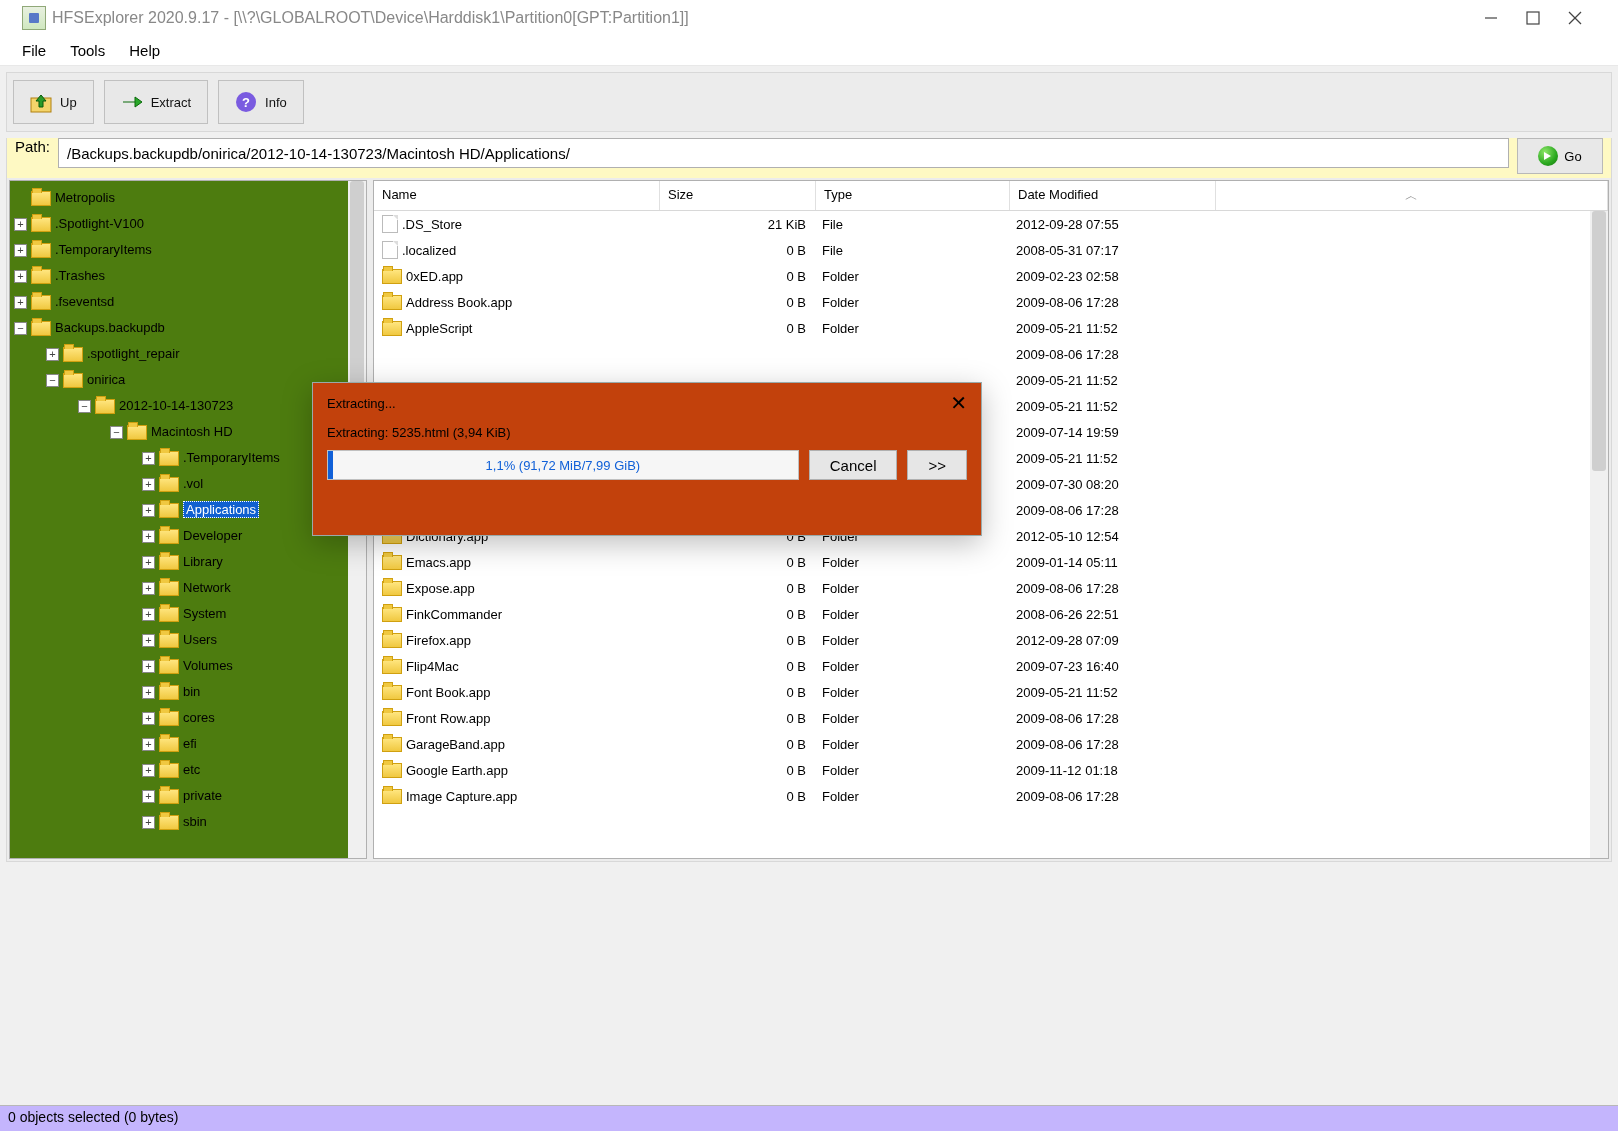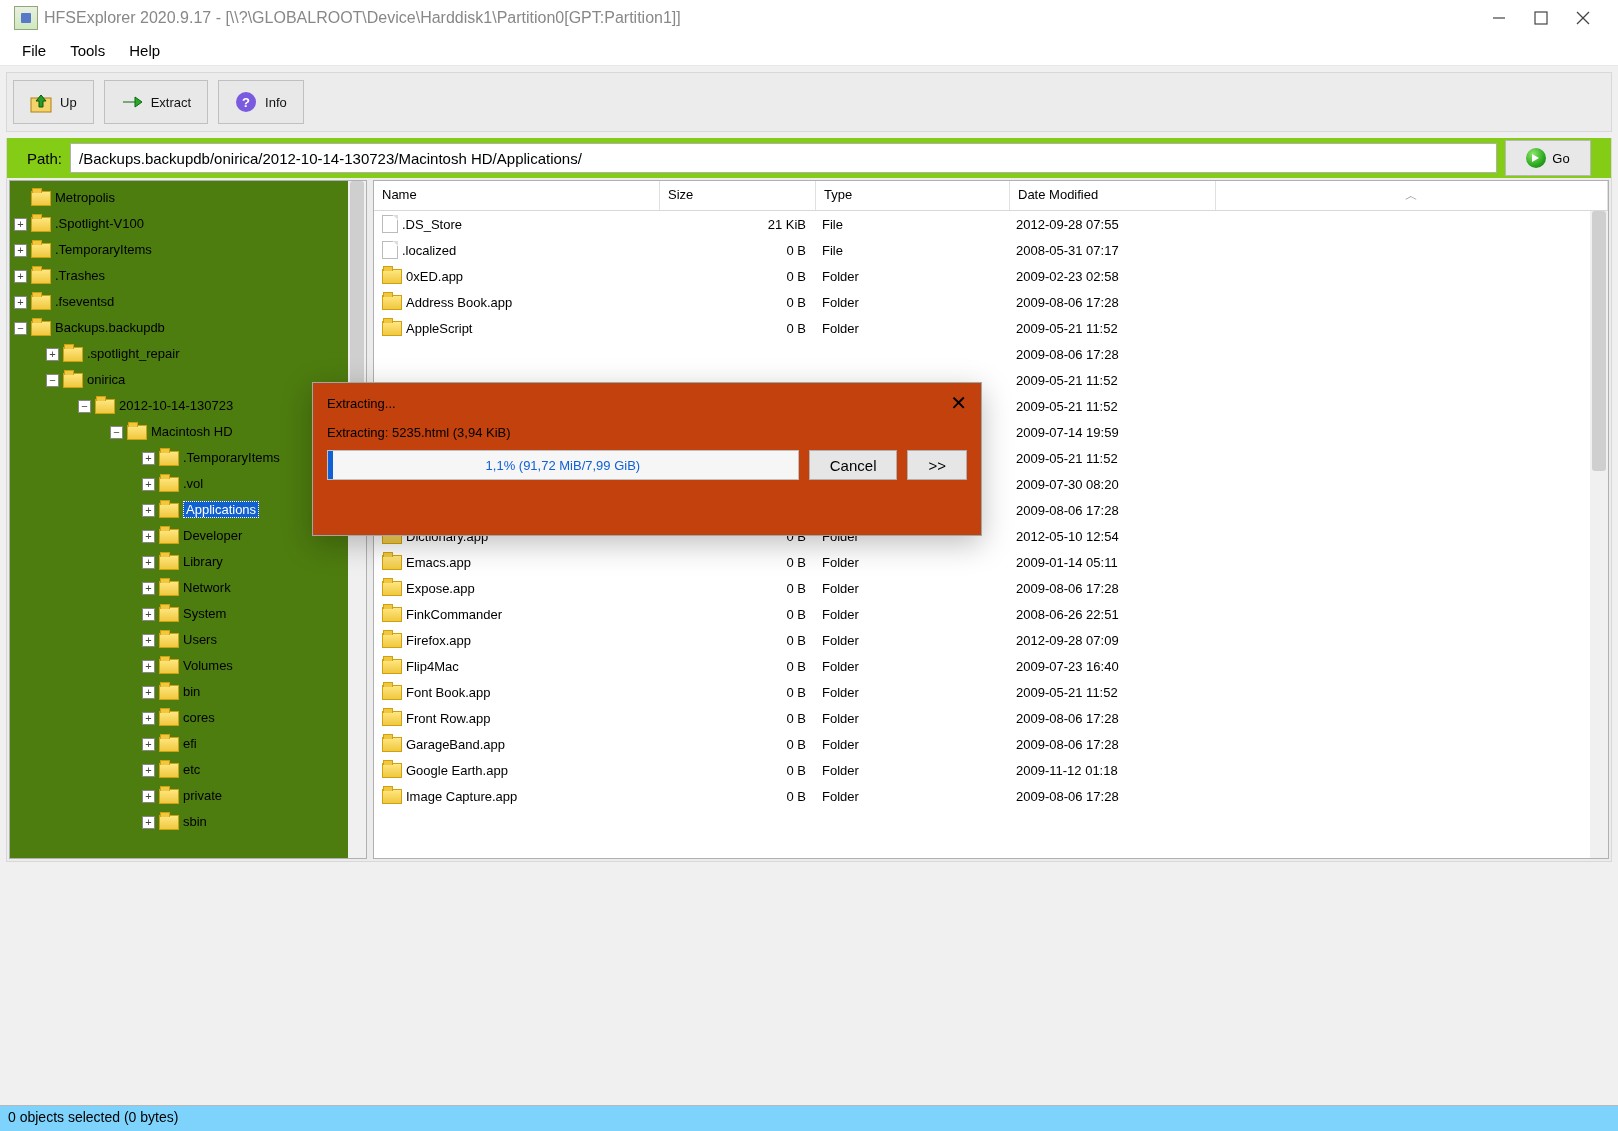--- a/index.html
+++ b/index.html
@@ -1,28 +1,28 @@
 <!DOCTYPE html>
 <html><head>
 <meta charset="utf-8">
 <style>
 *{box-sizing:border-box;margin:0;padding:0;font-family:"Segoe UI",Tahoma,sans-serif;font-size:13px;user-select:none}
 body{width:1618px;height:1131px;background:#f0f0f0;overflow:hidden;position:relative}
-.titlebar{height:36px;background:#fff;display:flex;align-items:center;padding:0 8px}
+.titlebar{height:36px;background:#fff;display:flex;align-items:center;padding:0 16px}
 .titlebar-icon{width:24px;height:24px;background:linear-gradient(#e8f0e0,#d0e8c0);border:1px solid #90a878;margin:0 6px;position:relative}
 .titlebar-icon::after{content:"";position:absolute;width:10px;height:10px;background:#5878c8;top:6px;left:6px;border-radius:1px}
 .titlebar-text{font-size:16px;color:#888;flex:1}
 .win-controls{display:flex;gap:28px;margin-right:20px}
 .win-btn{width:14px;height:14px;display:block}
 .menubar{height:30px;background:#fff;display:flex;align-items:center;padding:0 10px;border-bottom:1px solid #e8e8e8}
 .menubar span{padding:4px 12px;font-size:15px}
 .toolbar{height:60px;background:#ececec;border:1px solid #d8d8d8;margin:6px;display:flex;align-items:center;padding:6px;gap:10px}
 .tb-btn{height:44px;background:#e8e8e8;border:1px solid #c0c0c0;display:flex;align-items:center;gap:8px;padding:0 16px;font-size:15px;color:#111}
 .tb-btn .ico{width:22px;height:22px;display:inline-block}
-.pathrow{height:40px;background:#84cc16;border-left:1px solid #d8d8d8;border-right:1px solid #d8d8d8;margin:0 6px;display:flex;align-items:center;padding:0 20px;gap:8px}
+.pathrow{height:40px;background:#fef9c3;border-left:1px solid #d8d8d8;border-right:1px solid #d8d8d8;margin:0 6px;display:flex;padding:0 8px;gap:8px}
 .pathrow label{font-size:15px}
 .pathrow input{flex:1;height:30px;background:#fff;border:1px solid #b0b0b0;padding:0 8px;font-size:15px}
 .go-btn{width:86px;height:36px;background:#e8e8e8;border:1px solid #b8b8b8;display:flex;align-items:center;justify-content:center;gap:6px;font-size:15px}
 .go-ico{width:20px;height:20px;border-radius:50%;background:radial-gradient(circle at 35% 30%,#8ee66a,#2aa81f 60%,#187010);position:relative}
 .go-ico::after{content:"";position:absolute;left:6px;top:6px;border-left:7px solid #fff;border-top:4px solid transparent;border-bottom:4px solid transparent}
 .split{display:flex;height:684px;margin:0 6px;gap:6px;background:#ececec;border:1px solid #d8d8d8;border-top:none;padding:2px}
 .tree{width:358px;background:#4d7c0f;border:1px solid #b0b0b0;position:relative;overflow:hidden}
 .tree-vscroll{position:absolute;right:0;top:0;bottom:0;width:18px;background:#f0f0f0}
 .tree-vscroll::after{content:"";position:absolute;right:2px;top:0;width:14px;height:50%;background:#cfcfcf;border-radius:3px}
 .tree-content{padding:4px 0 4px 4px;line-height:26px;font-size:15px}
@@ -39,21 +39,21 @@
 .fp-rows{flex:1;overflow:hidden}
 .row{display:flex;height:26px;align-items:center;font-size:15px}
 .row .c1{width:286px;padding-left:8px;display:flex;align-items:center;gap:4px}
 .row .c2{width:156px;text-align:right;padding-right:10px}
 .row .c3{width:194px;padding-left:6px}
 .row .c4{width:206px;padding-left:6px}
 .fico{width:16px;height:18px;background:#fff;border:1px solid #bbb;position:relative}
 .fico::after{content:"";position:absolute;right:-1px;top:-1px;border-left:5px solid #fff;border-top:5px solid #ddd}
 .fp-vscroll{position:absolute;right:0;top:30px;bottom:0;width:18px;background:#f0f0f0}
 .fp-vscroll::after{content:"";position:absolute;right:2px;top:0;width:14px;height:260px;background:#cfcfcf;border-radius:3px}
-.statusbar{height:26px;border-top:1px solid #b8b8b8;background:#7dd3fc;padding:3px 8px;font-size:14px;position:absolute;left:0;right:0;bottom:0}
+.statusbar{height:26px;border-top:1px solid #b8b8b8;background:#c4b5fd;padding:3px 8px;font-size:14px;position:absolute;left:0;right:0;bottom:0}
 .dialog{position:absolute;left:312px;top:382px;width:670px;height:154px;background:#c2410c;border:1px solid #9aa;box-shadow:0 8px 28px rgba(0,0,0,.25)}
 .dlg-title{height:40px;display:flex;align-items:center;justify-content:space-between;padding:0 14px;font-size:16px}
 .dlg-close{font-size:20px;cursor:pointer;font-family:Arial}
 .dlg-body{padding:2px 14px}
 .dlg-text{font-size:13px;margin-bottom:10px}
 .dlg-row{display:flex;align-items:flex-start;gap:10px}
 .progress{flex:1;height:30px;border:1px solid #c0c0c0;background:#f6f6f6;position:relative;display:flex;align-items:center;justify-content:center;color:#1060d8;font-size:15px}
 .progress::before{content:"";position:absolute;left:0;top:0;bottom:0;width:1.1%;background:#1060d8}
 .dlg-btn{height:30px;padding:0 20px;background:#e6e6e6;border:1px solid #b0b0b0;font-size:15px}
 </style>

